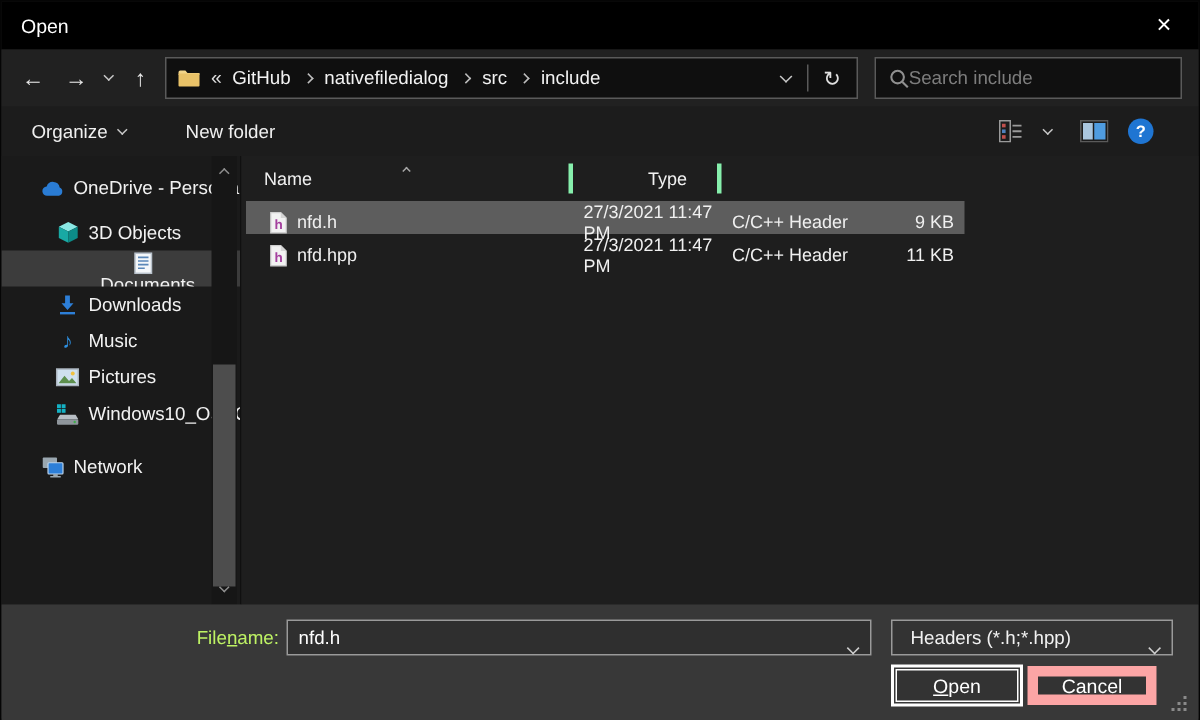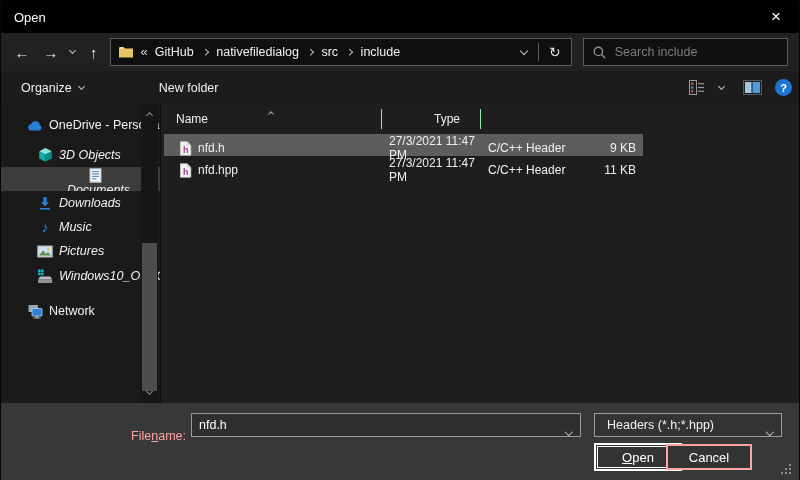--- a/index.html
+++ b/index.html
@@ -29,74 +29,74 @@
   .addressbar { width:464px; height:28px; margin-left:3px; border:1px solid #5a5a5a; background:#0f0f0f; display:flex; align-items:center; padding-left:7px; }
   .crumb-prefix { color:#dcdcdc; font-size:13px; margin:0 3px 2px 7px; }
   .crumb { font-size:12.5px; color:#f2f2f2; padding:0 4px; white-space:nowrap; }
   .crumb-sep { margin:0 5px; }
   .addr-chev-btn { margin-left:auto; width:28px; height:26px; display:flex; align-items:center; justify-content:center; }
   .addr-divider { width:1px; height:18px; background:#5a5a5a; }
   .refresh-btn { width:32px; height:26px; display:flex; align-items:center; justify-content:center; color:#e0e0e0; font-size:14px; }
 
   .searchbox { margin-left:11px; width:206px; height:28px; border:1px solid #5a5a5a; background:#101010; display:flex; align-items:center; padding:0 9px; }
   .searchbox svg { flex:0 0 auto; }
-  .searchbox input { flex:1; margin-left:9px; background:transparent; border:none; outline:none; color:#cfcfcf; font-family:inherit; font-size:12.5px; }
+  .searchbox input { flex:1; background:transparent; border:none; outline:none; color:#cfcfcf; font-family:inherit; font-size:12.5px; }
   .searchbox input::placeholder { color:#7d7d7d; }
 
   
-  .cmdbar { height:33px; background:#1c1c1c; display:flex; align-items:center; padding:0 7px 0 20px;gap:35px; }
+  .cmdbar { height:33px; background:#1c1c1c; display:flex; align-items:center; padding:0 30px 0 20px; }
   .cmd { display:flex; align-items:center; color:#f0f0f0; font-size:12.5px; }
   .cmd .chev { margin-left:7px; }
   .cmd-newfolder { margin-left:40px; }
   .cmdbar-right { margin-left:auto; display:flex; align-items:center; gap:13px; }
   .help-circle { width:17px; height:17px; border-radius:50%; background:#1f75d2; color:#fff; font-size:11px; font-weight:bold; display:flex; align-items:center; justify-content:center; }
 
   
   .content { position:relative; height:299px; display:flex; background:#1e1e1e; }
   .sidebar { position:relative; width:160px; background:#1a1a1a; border-right:1px solid #101010; overflow:hidden; }
   .side-item { height:24px; display:flex; align-items:center; white-space:nowrap; overflow:hidden; color:#f2f2f2; font-size:12.5px; }
   .side-item .ic { flex:0 0 16px; height:16px; margin-right:6px; display:flex; align-items:center; justify-content:center; }
-  .lvl1 { padding-left:26px; } .lvl2 { padding-left:36px;font-style:italic; }
+  .lvl1 { padding-left:26px; } .lvl2 { padding-left:36px; }
   .side-item.selected { background:#3c3c3c;flex-direction:column; }
   .mt9{margin-top:9px;} .mt2{margin-top:2px;} .mt6{margin-top:6px;} .mt1{margin-top:1px;} .mt7{margin-top:11px;}
   .note-glyph { color:#2d8fe0; font-size:14px; line-height:16px; }
 
   .side-scrollbar { position:absolute; top:0; bottom:0; left:140px; width:17px; background:#161616; }
   .sb-arrow { position:absolute; left:0; width:17px; height:16px; display:flex; align-items:center; justify-content:center; }
   .sb-arrow .chev { border-color:#8f8f8f; width:5px; height:5px; }
   .sb-up { top:2px; } .sb-down { bottom:2px; }
   .sb-thumb { position:absolute; left:1px; width:15px; top:139px; height:148px; background:#4d4d4d; }
 
   .filepane { position:relative; flex:1; background:#1e1e1e; }
   .list-header { position:relative; display:grid; grid-template-columns:221px 99px 97px 66px; height:30px; align-items:center; color:#f0f0f0; }
-  .list-header .col { height:20px; line-height:20px; border-right:1px solid #86efac; padding-left:7px; }
+  .list-header .col { height:20px; line-height:20px; border-right:3px solid #86efac; padding-left:7px; }
   .list-header .col.name { padding-left:15px; }
   .list-header .col.size { text-align:right; padding-right:20px; }
   .sort-chev { position:absolute; top:1px; left:108px; }
   .sort-chev .chev { width:4px; height:4px; border-color:#a8a8a8; }
 
   .row { width:479px; margin-left:3px; height:22px; display:grid; grid-template-columns:218px 99px 97px 62px; align-items:center; color:#f0f0f0; }
   .row.selected { background:#5d5d5d; }
   .cell-name { display:flex; align-items:center; padding-left:15px; }
   .cell-name svg { margin-right:6px; flex:0 0 auto; }
   .cell-date { padding-left:7px; } .cell-type { padding-left:7px; }
   .cell-size { text-align:right; padding-right:4px; }
 
   
   .footer { position:relative; height:78px; background:#383838; }
-  .fn-label { position:absolute; left:0; top:26px; width:185px; height:24px; display:flex; align-items:flex-start; justify-content:flex-end; font-size:12.5px; color:#fca5a5; }
+  .fn-label { position:absolute; left:0; top:5px; width:185px; height:24px; display:flex; align-items:flex-end; justify-content:flex-end; font-size:12.5px; color:#bef264; }
   .accel { text-decoration:underline; }
   .fn-combo { position:absolute; left:190px; top:10px; width:390px; height:24px; border:1px solid #9a9a9a; background:#2f2f2f; display:flex; align-items:center; }
   .fn-combo input { flex:1; height:100%; background:transparent; border:none; outline:none; color:#fff; font-family:inherit; font-size:12.5px; padding:0 20px 0 7px; }
   .combo-chev { position:absolute; right:9px; top:9px; }
   .combo-chev .chev { border-color:#cfcfcf; width:5.5px; height:5.5px; }
   .type-select { position:absolute; left:593px; top:10px; width:188px; height:24px; border:1px solid #9a9a9a; background:#333; display:flex; align-items:center; padding-left:12px; font-size:12.5px; color:#f2f2f2; }
   .btn { position:absolute; top:41px; height:26px; background:#333; color:#fff; font-size:13px; display:flex; align-items:center; justify-content:center; }
   .btn-open { left:596px; width:82px; height:22px; top:43px; border:1px solid #fff; box-shadow:0 0 0 1px #383838, 0 0 0 3px #fff; }
-  .btn-cancel { left:665px; width:86px; border:2px solid #fca5a5; }
+  .btn-cancel { left:684px; width:86px; border:7px solid #fca5a5; }
   .resize-grip { position:absolute; right:16px; bottom:15px; width:2px; height:2px; background:transparent;
     box-shadow:8px 0 0 #8a8a8a, 4px 4px 0 #8a8a8a, 8px 4px 0 #8a8a8a, 0 8px 0 #8a8a8a, 4px 8px 0 #8a8a8a, 8px 8px 0 #8a8a8a; }
 </style>
 </head>
 <body>
 
 <div class="window">
 
   <div class="titlebar">
     <div class="title">Open</div>

